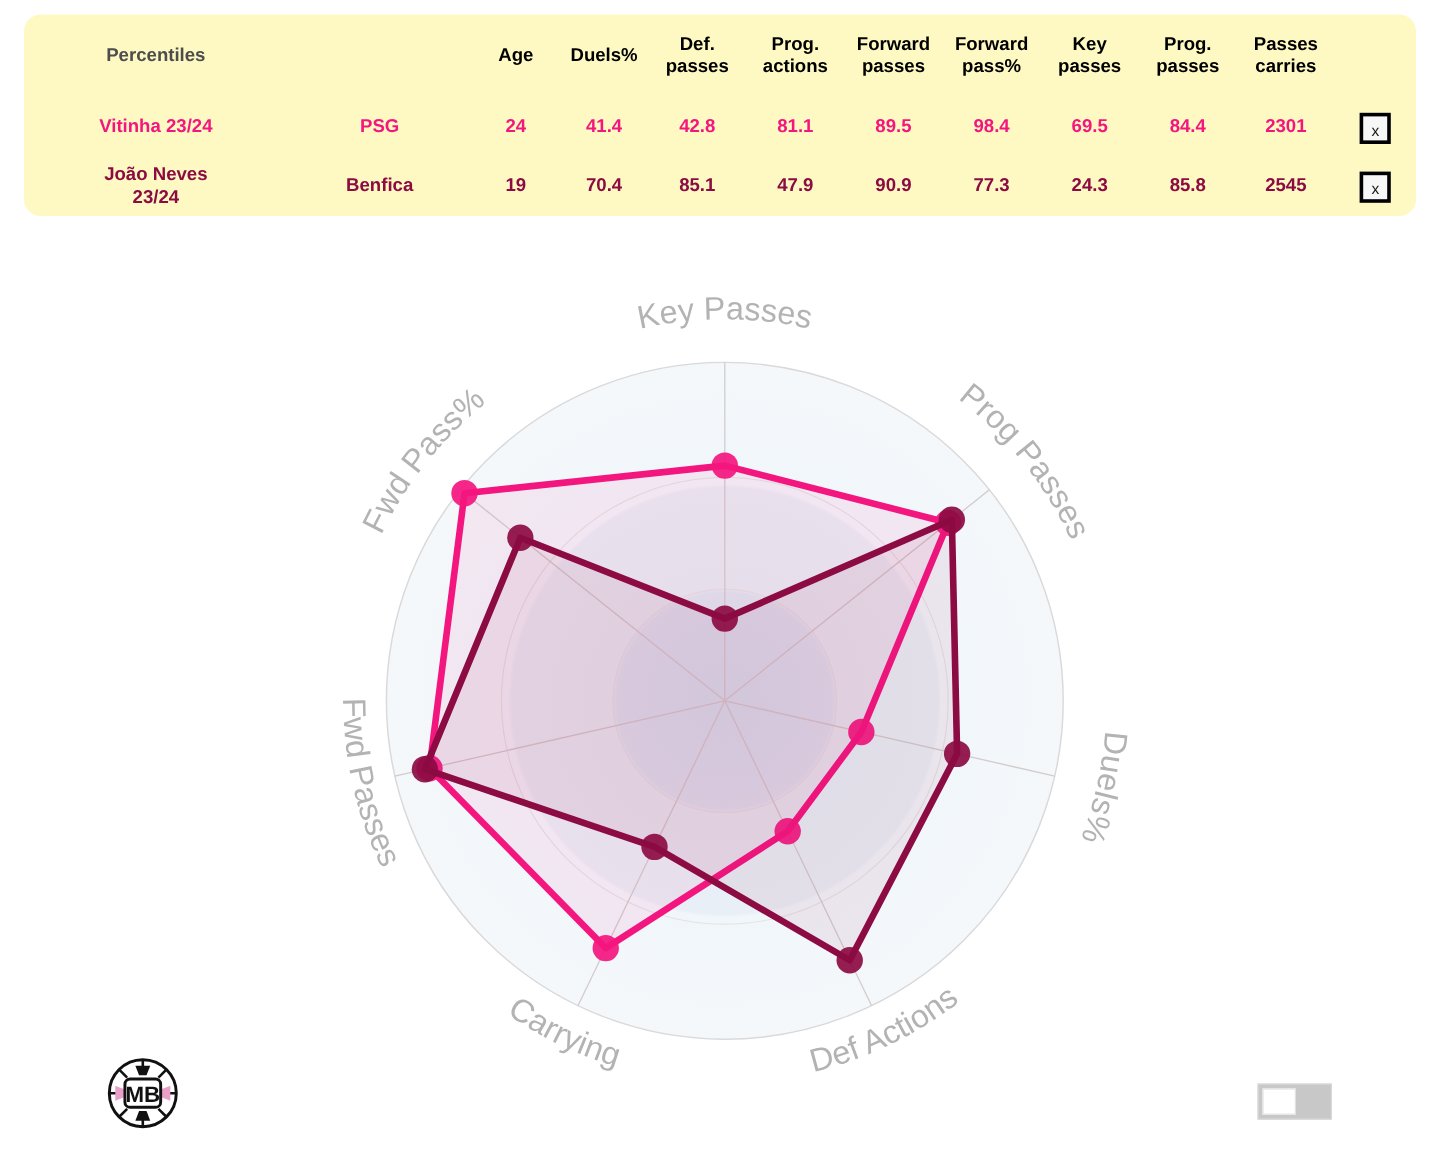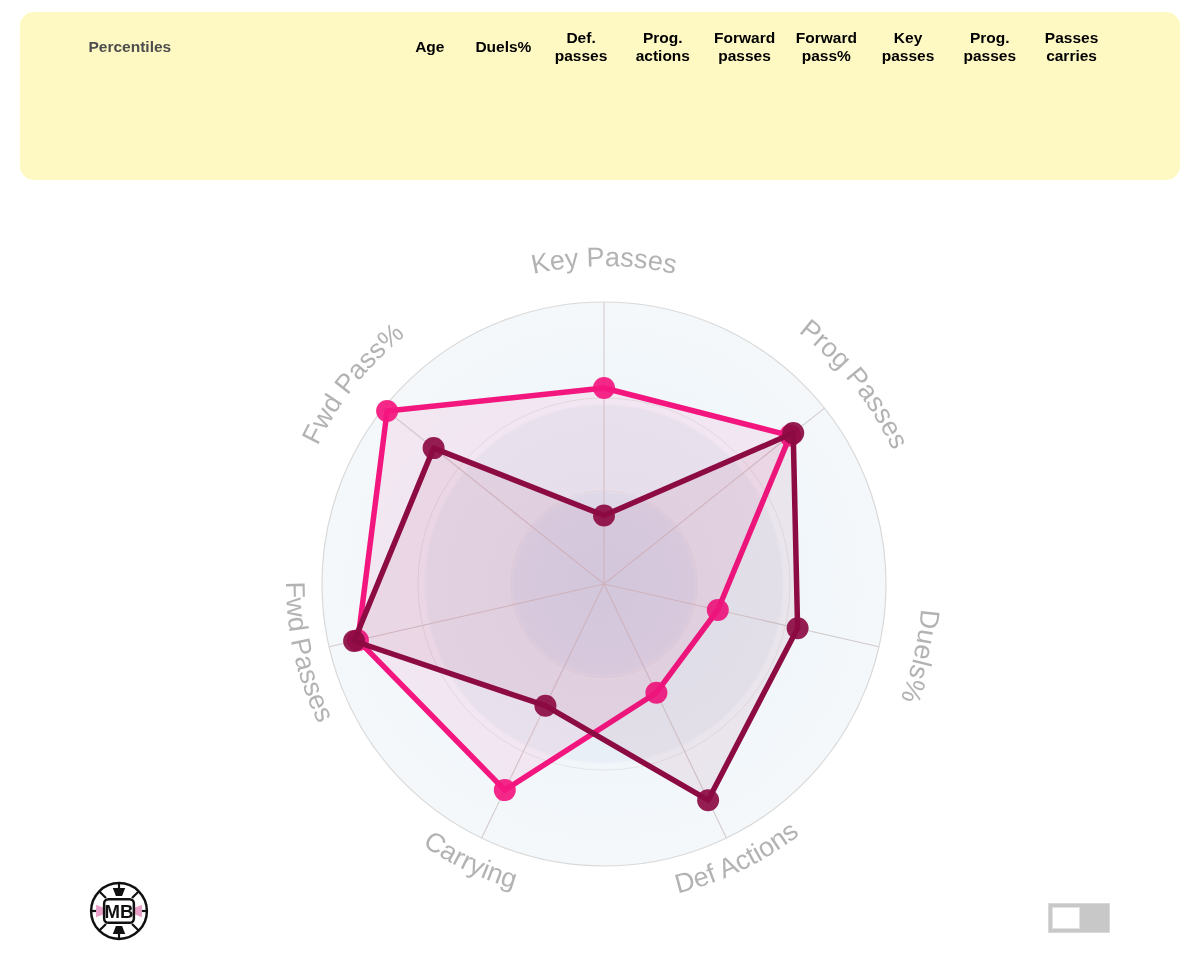--- a/index.html
+++ b/index.html
@@ -164,20 +164,55 @@
           <span>passes</span>
         </th>
         <th>
           <span>Passes</span><br>
           <span>carries</span>
         </th>
         <th></th>
       </tr>
     </thead>
     <tbody>
+      <tr class="row-vitinha">
+        <td class="cell-name">Vitinha 23/24</td>
+        <td>PSG</td>
+        <td>24</td>
+        <td>41.4</td>
+        <td>42.8</td>
+        <td>81.1</td>
+        <td>89.5</td>
+        <td>98.4</td>
+        <td>69.5</td>
+        <td>84.4</td>
+        <td>2301</td>
+        <td>
+          <span class="close-btn">x</span>
+        </td>
+      </tr>
+      <tr class="row-joao">
+        <td class="cell-name">
+          <span>João Neves</span><br>
+          <span>23/24</span>
+        </td>
+        <td>Benfica</td>
+        <td>19</td>
+        <td>70.4</td>
+        <td>85.1</td>
+        <td>47.9</td>
+        <td>90.9</td>
+        <td>77.3</td>
+        <td>24.3</td>
+        <td>85.8</td>
+        <td>2545</td>
+        <td>
+          <span class="close-btn">x</span>
+        </td>
+      </tr>
     </tbody>
   </table>
 </div>
 
 <div id="radar-wrap">
   <svg id="radar" width="1200" height="740" viewBox="0 0 1200 740">
     <defs>
       <radialGradient id="ringGrad" cx="50%" cy="50%" r="50%">
         <stop offset="0%" stop-color="#d7e3ef"></stop>
         <stop offset="32%" stop-color="#dde7f1"></stop>

